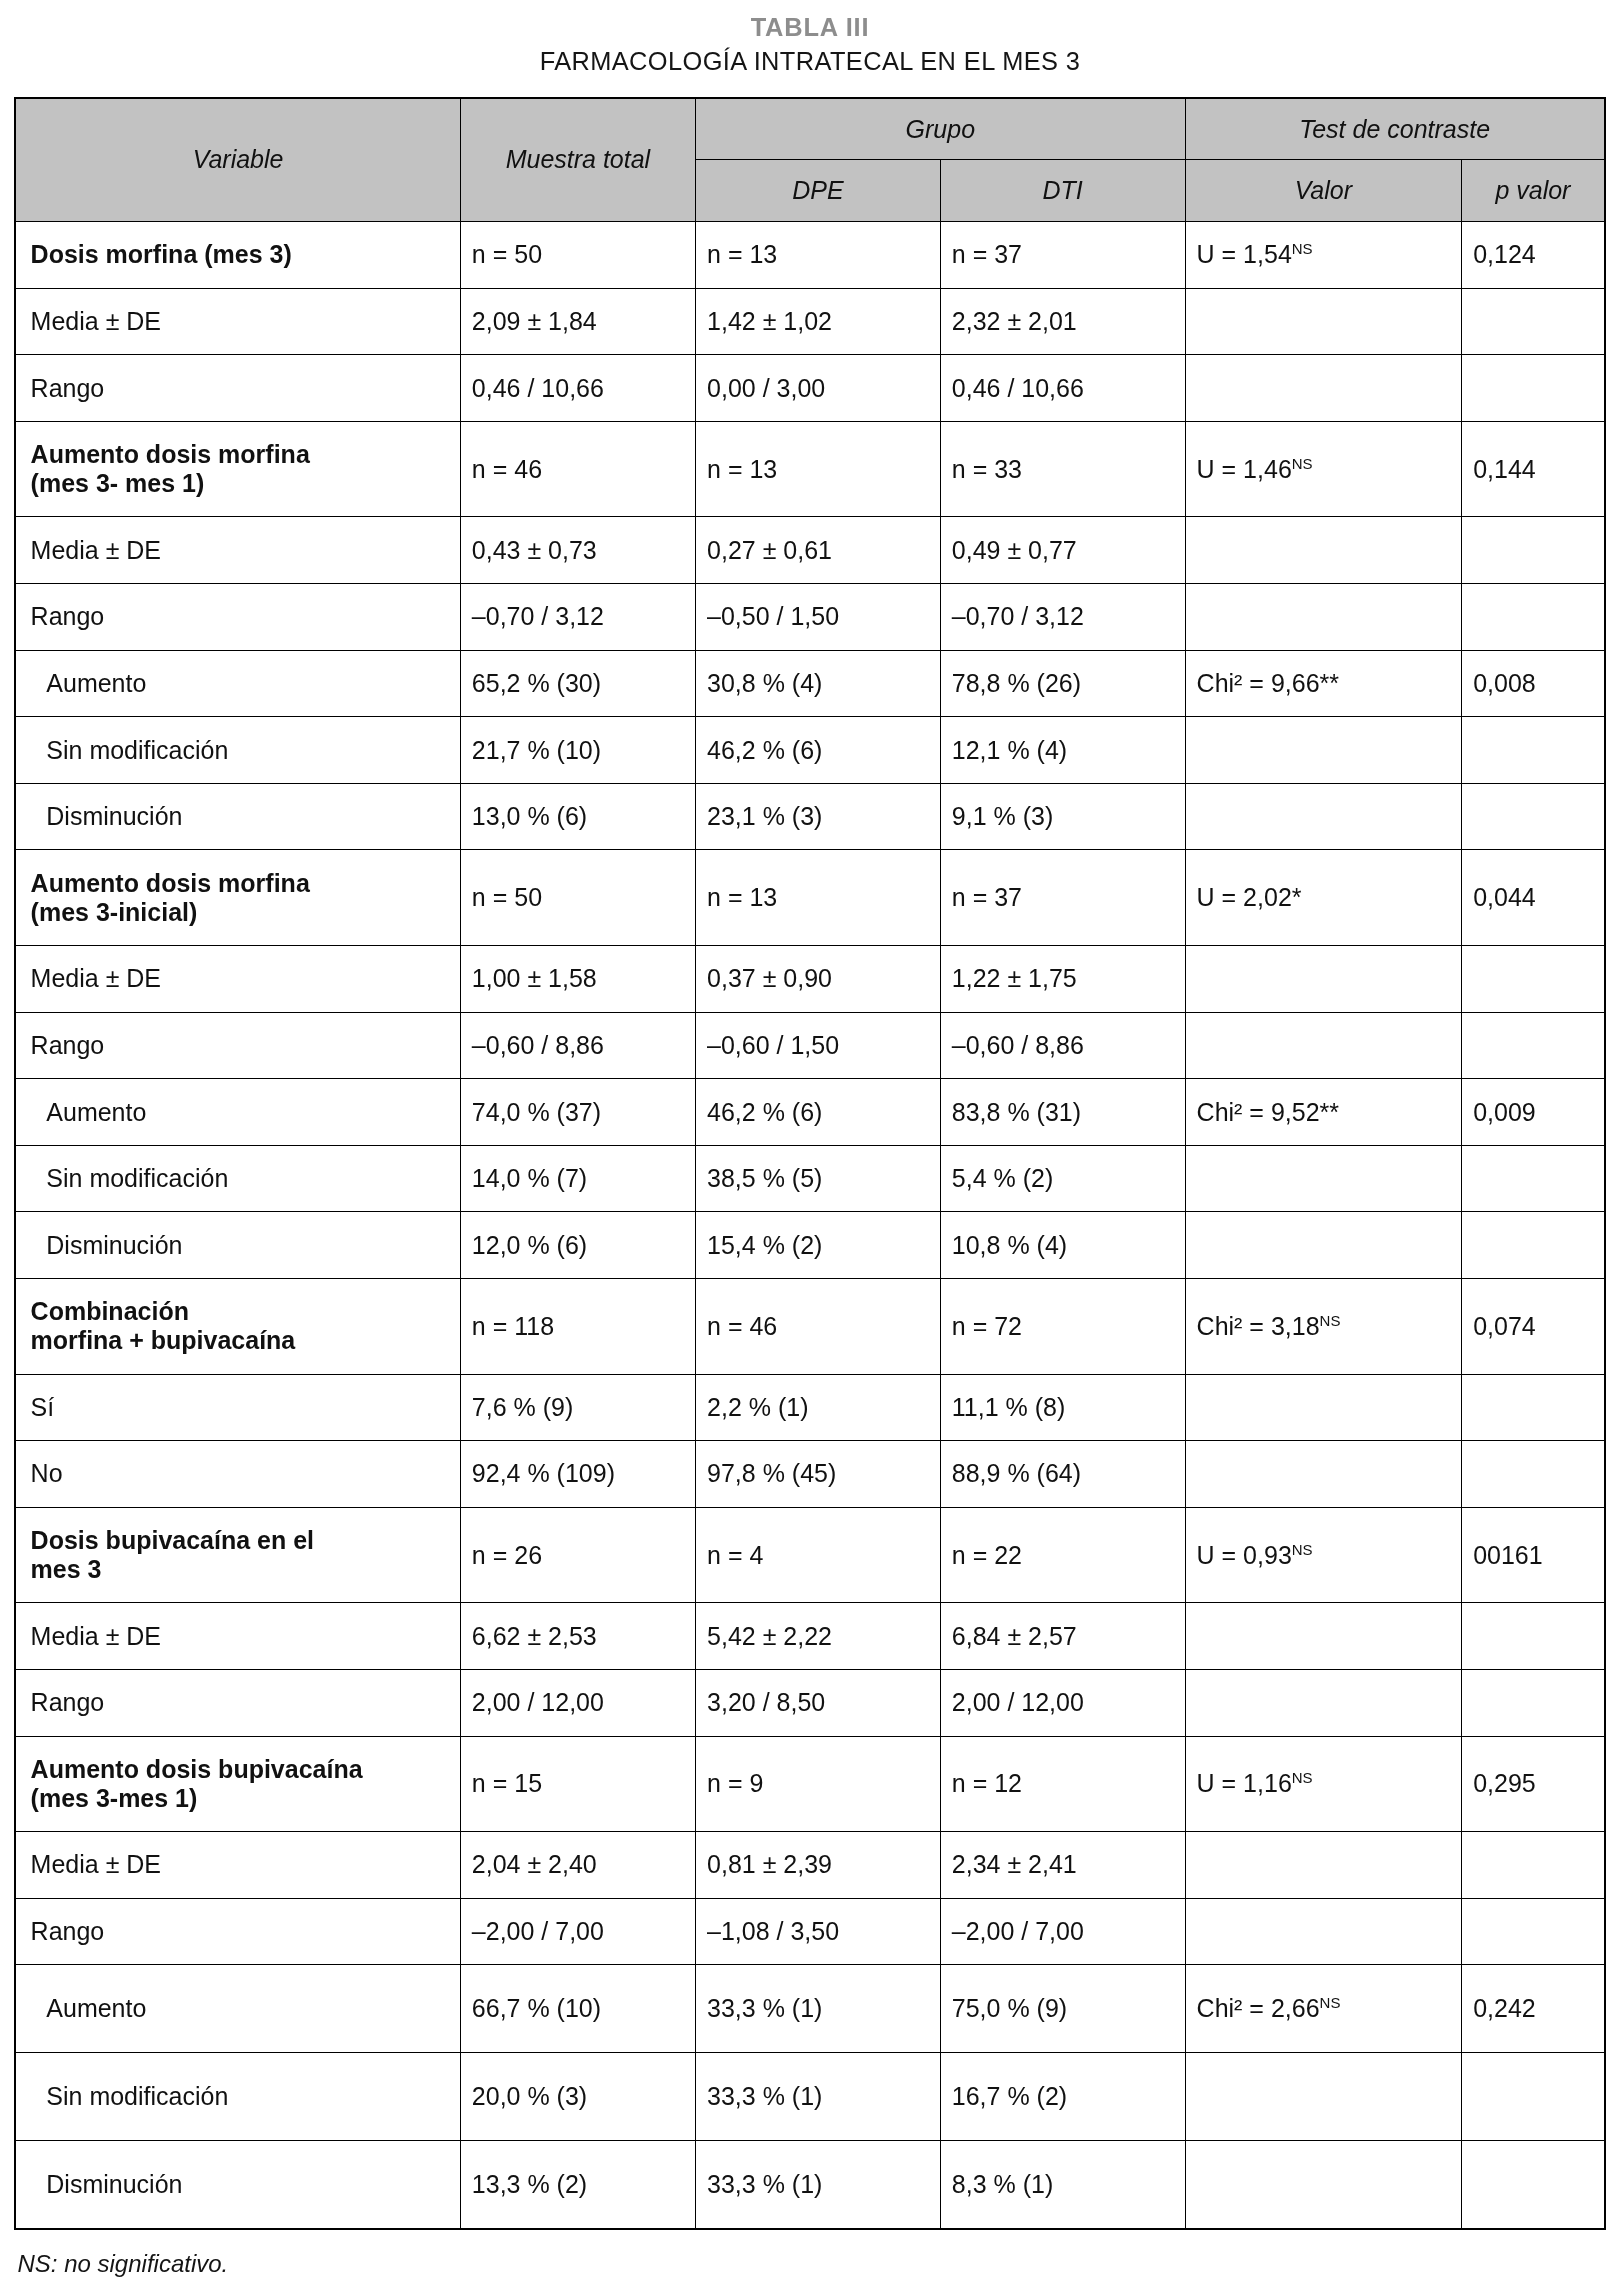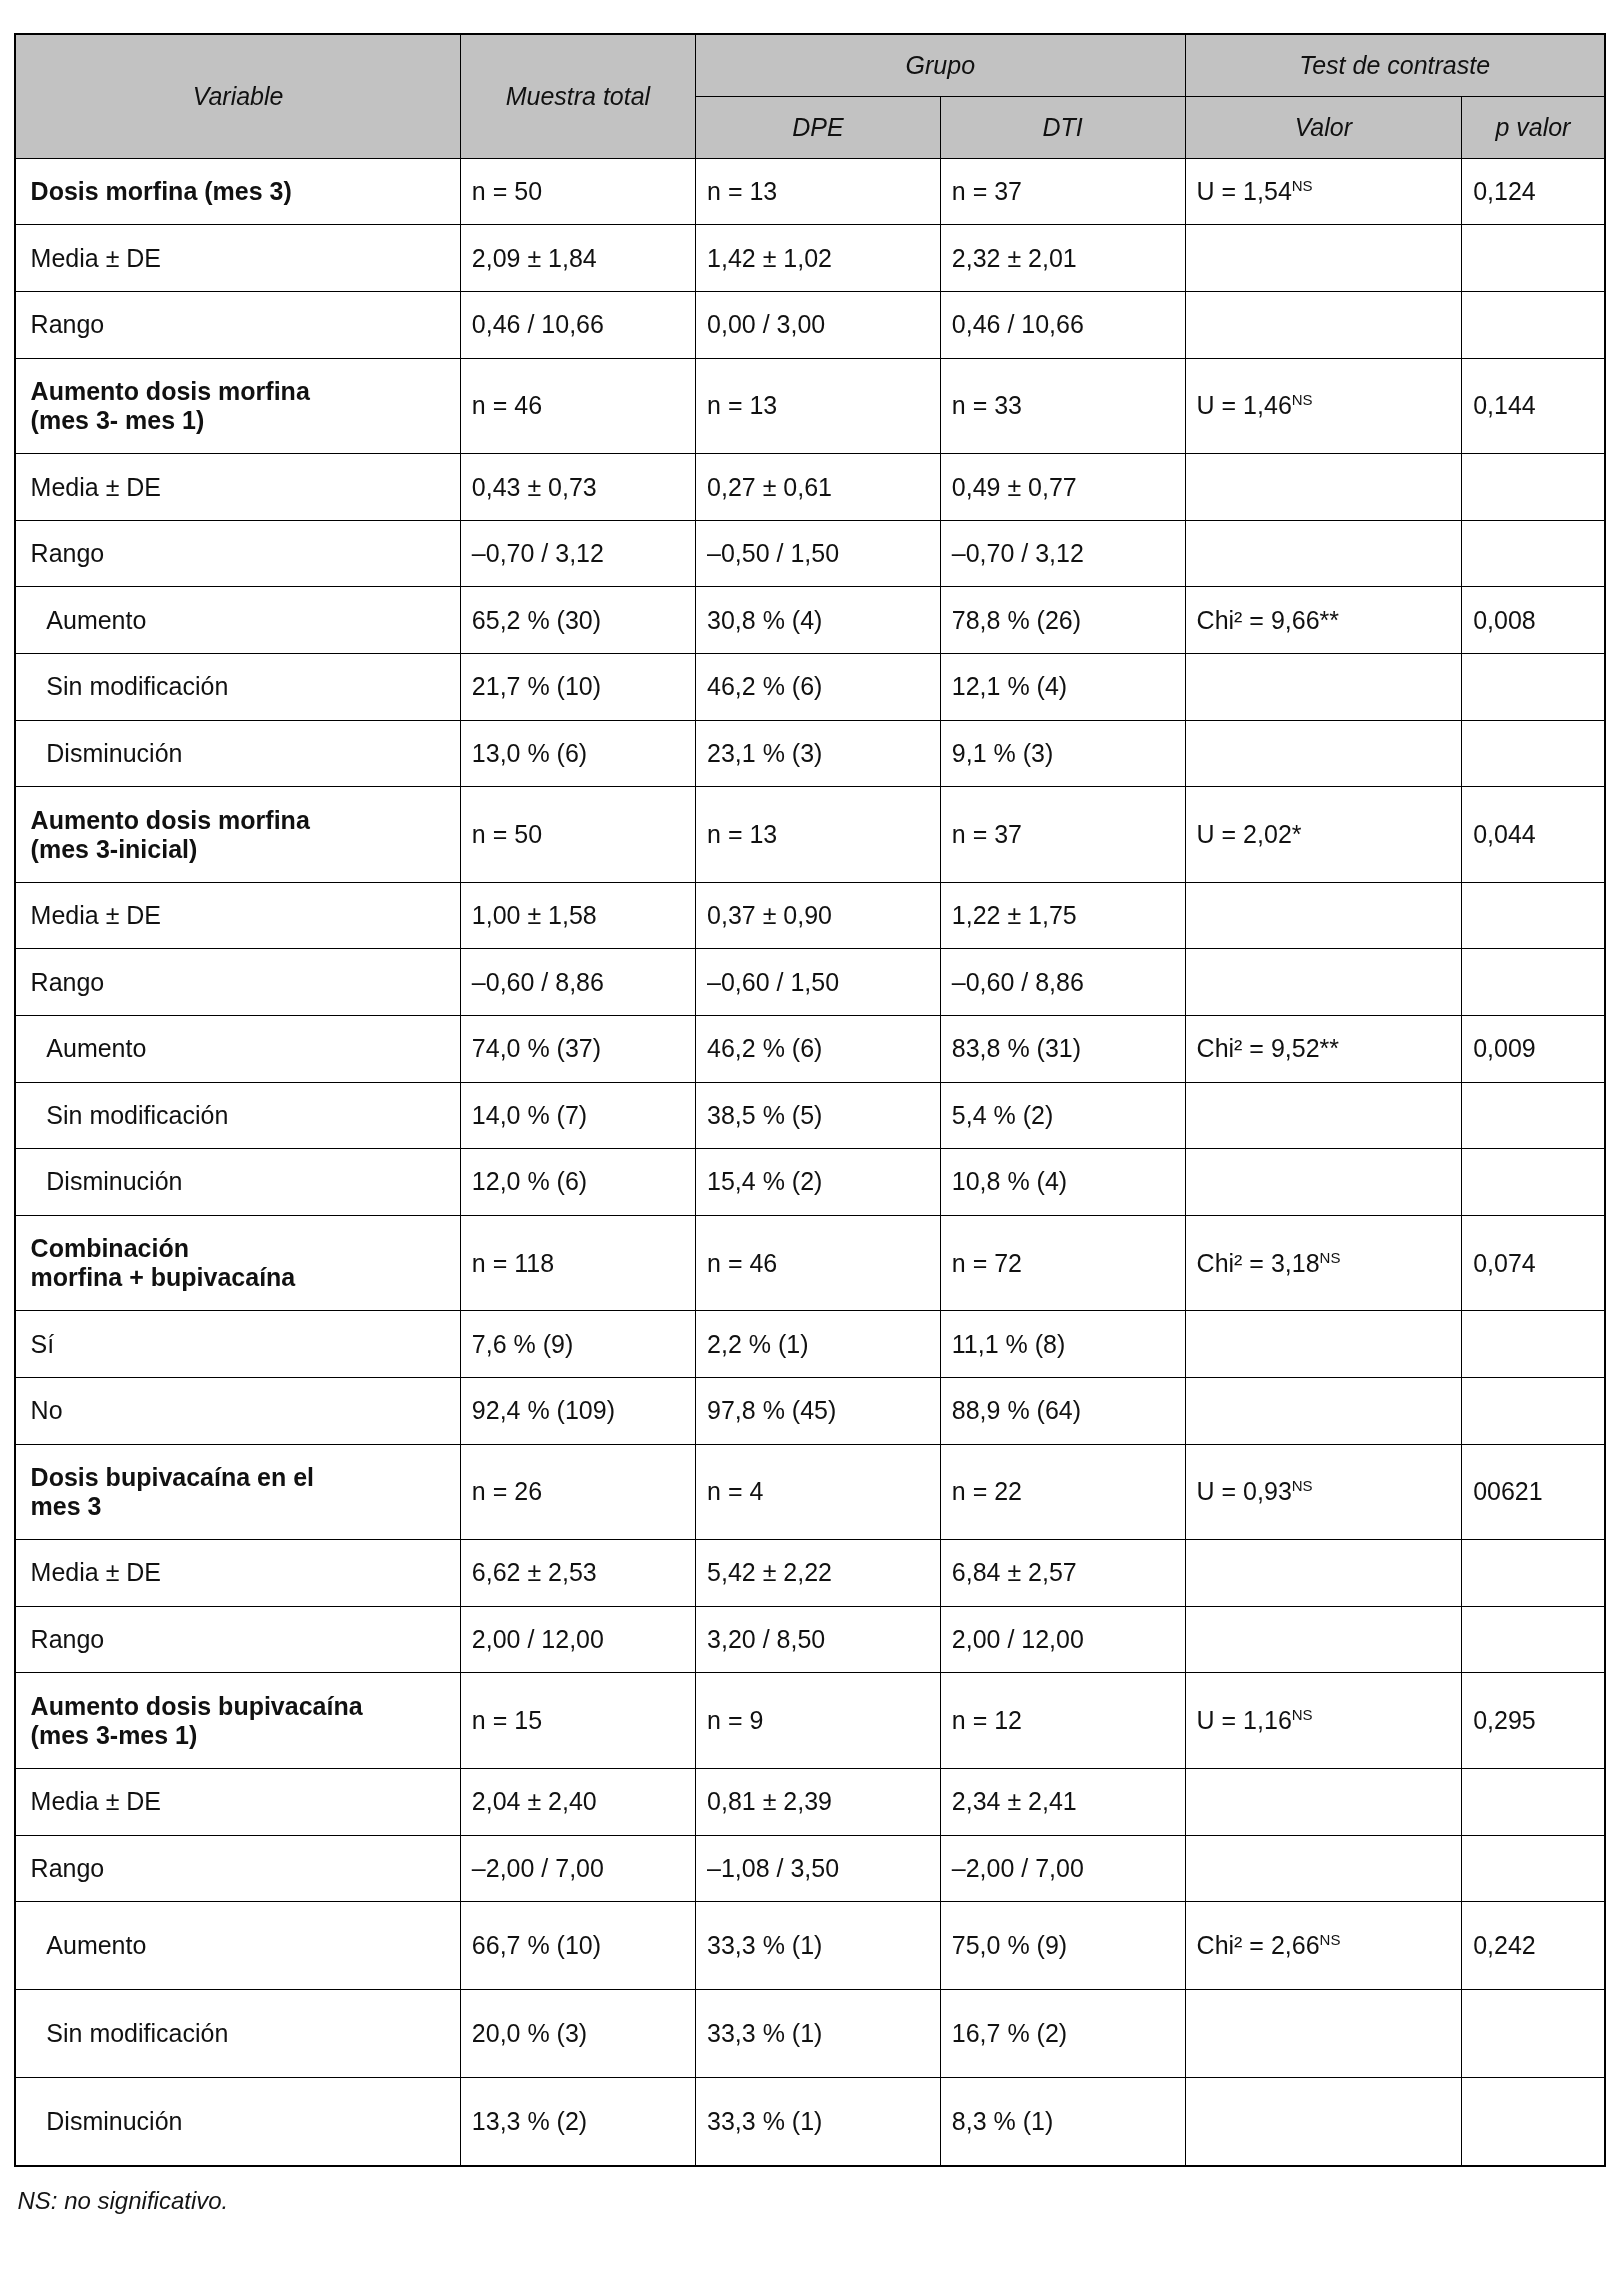--- a/index.html
+++ b/index.html
@@ -82,20 +82,24 @@
     color: #151515;
     padding-left: 3.2px;
   }
   .footnote-line { white-space: pre-wrap; }
 </style>
 </head>
 <body>
 
 <div class="page">
 
+  <div class="title-block">
+    <div class="doc-title">TABLA III</div>
+    <div class="doc-subtitle">FARMACOLOGÍA INTRATECAL EN EL MES 3</div>
+  </div>
 
   <table class="main-table">
     <colgroup>
       <col class="c-variable">
       <col class="c-muestra">
       <col class="c-dpe">
       <col class="c-dti">
       <col class="c-valor">
       <col class="c-p">
     </colgroup>
@@ -261,21 +265,21 @@
           <td class="cell-valor"><span></span></td>
           <td class="cell-p"></td>
         </tr>
         <tr class="row-section">
           <td class="cell-label">Dosis bupivacaína en el
 mes 3</td>
           <td class="cell-muestra">n = 26</td>
           <td class="cell-dpe">n = 4</td>
           <td class="cell-dti">n = 22</td>
           <td class="cell-valor"><span>U = 0,93</span><sup>NS</sup></td>
-          <td class="cell-p">00621</td>
+          <td class="cell-p">00161</td>
         </tr>
         <tr class="row-plain">
           <td class="cell-label">Media ± DE</td>
           <td class="cell-muestra">6,62 ± 2,53</td>
           <td class="cell-dpe">5,42 ± 2,22</td>
           <td class="cell-dti">6,84 ± 2,57</td>
           <td class="cell-valor"><span></span></td>
           <td class="cell-p"></td>
         </tr>
         <tr class="row-plain">

